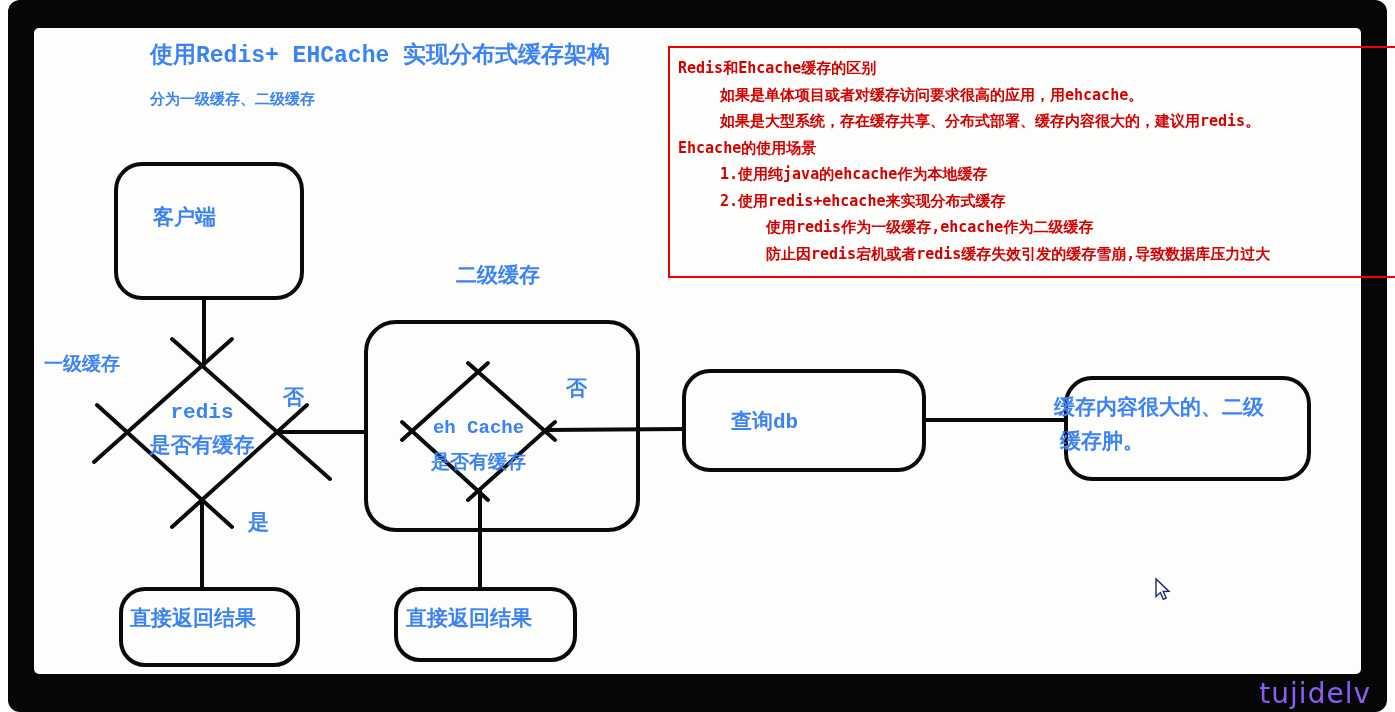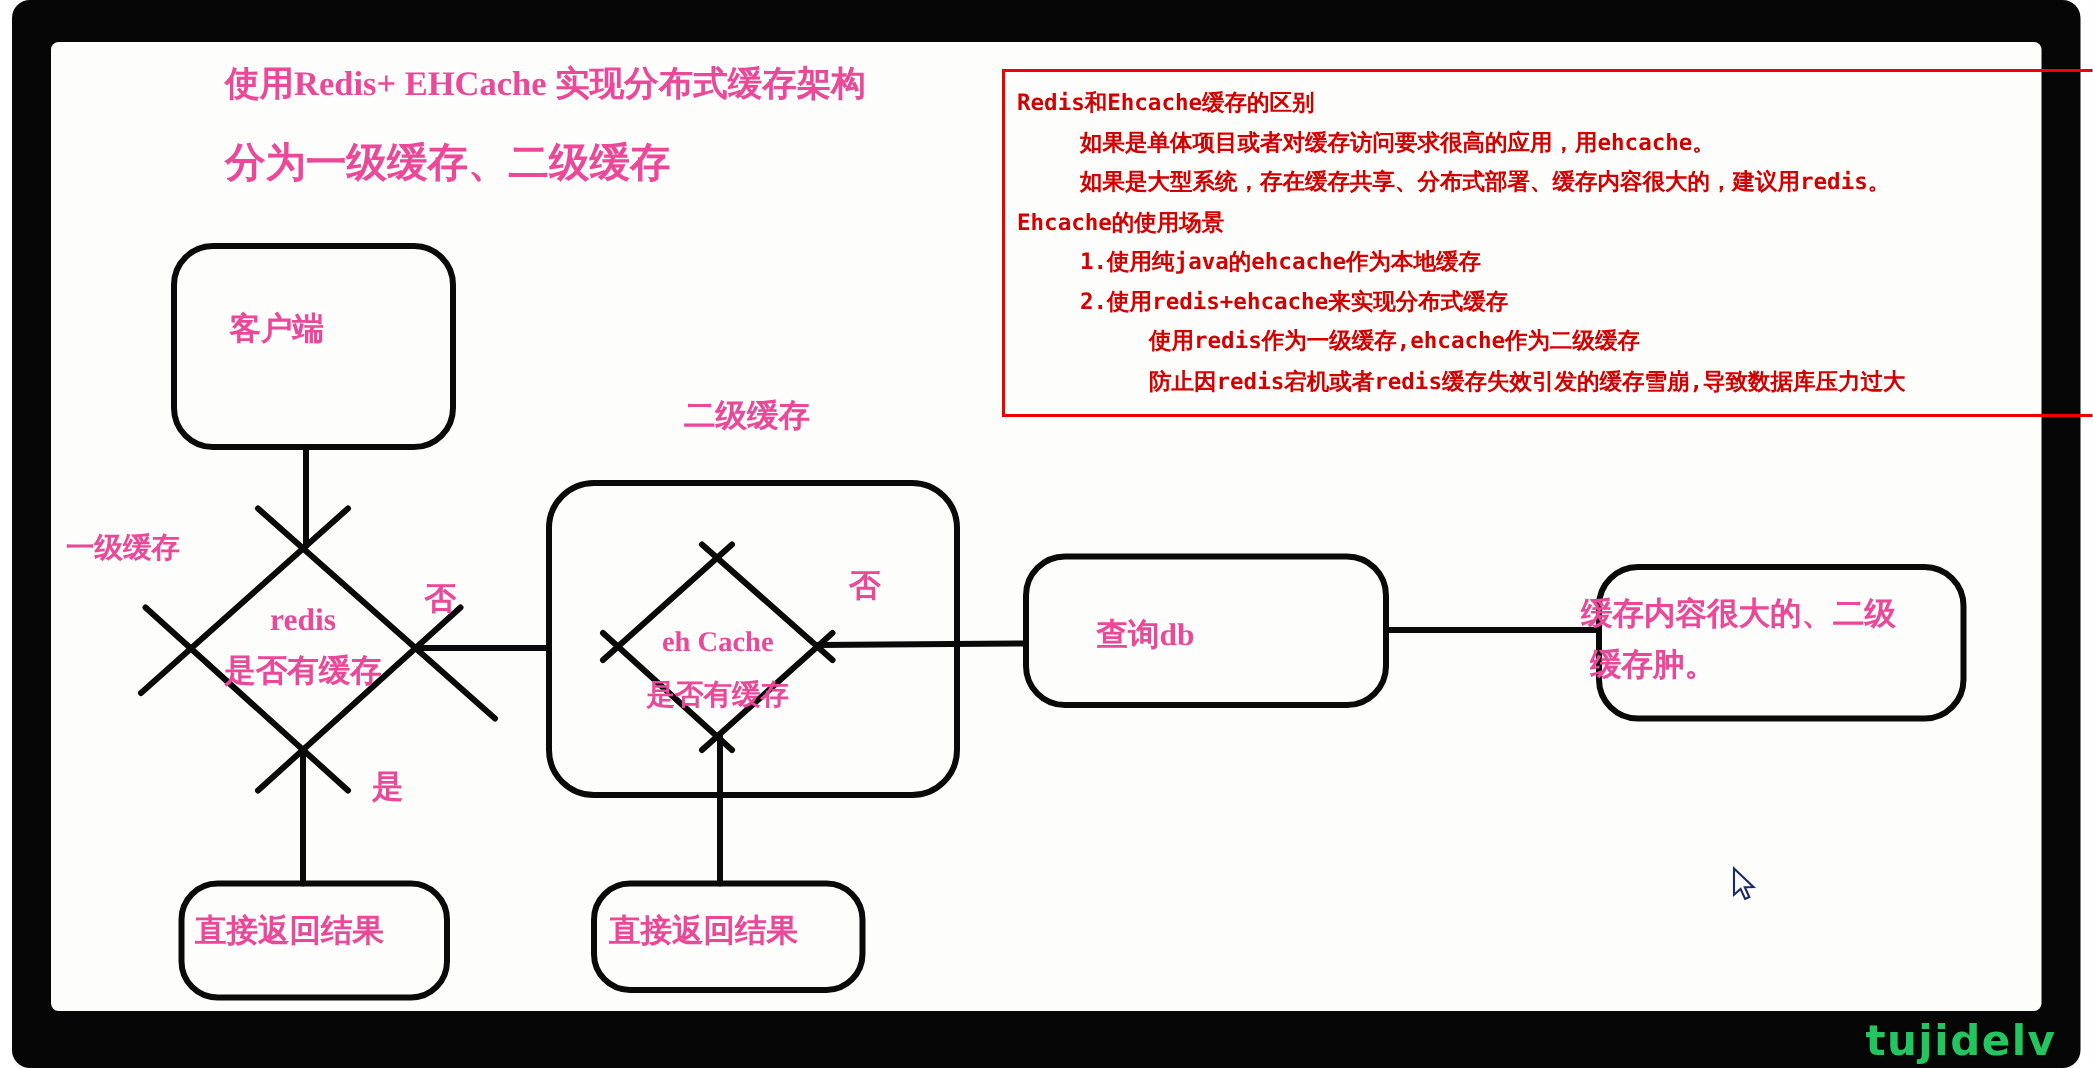--- a/index.html
+++ b/index.html
@@ -9,43 +9,43 @@
   }
   .black-frame{
     position:absolute;left:8px;top:0;width:1379px;height:712px;
     background:#060606;border-radius:12px;
   }
   .canvas{
     position:absolute;left:34px;top:28px;width:1327px;height:646px;
     background:#fdfdfb;border-radius:5px;
   }
   .lbl{
-    position:absolute;font-family:Liberation Serif, serif;font-weight:bold;
-    color:#ec4899;white-space:nowrap;line-height:1.25;
+    position:absolute;font-family:Liberation Mono, monospace;font-weight:bold;
+    color:#3b82f6;white-space:nowrap;line-height:1.25;
   }
   .title{font-size:23px;}
-  .subtitle{font-size:27px;text-align:right;}
+  .subtitle{font-size:15px;text-align:right;}
   .node-text{font-size:21px;}
   .small-text{font-size:19px;}
   .centered{text-align:center;}
   svg.diagram{position:absolute;left:0;top:0;width:1395px;height:712px;pointer-events:none;}
   .notes-box{
     position:absolute;left:668px;top:46px;width:804px;height:232px;
     border:2px solid #f20000;background:transparent;box-sizing:border-box;
     padding:7px 14px 0 8px;
   }
   .note-line{
     font-family:"DejaVu Sans Mono",monospace;font-weight:bold;color:#d30000;
     font-size:15px;line-height:26.5px;white-space:nowrap;
   }
   .ind1{padding-left:42px;}
   .ind2{padding-left:88px;}
   .watermark{
     position:absolute;right:16px;bottom:2px;font-family:"DejaVu Sans",sans-serif;
-    font-weight:bold;font-size:28px;color:#22c55e;letter-spacing:1px;text-align:right;
+    font-weight:normal;font-size:28px;color:#8b5cf6;letter-spacing:1px;text-align:right;
   }
 </style>
 </head>
 <body>
 
 <div class="black-frame">
   <div class="watermark">tujidelv</div>
 </div>
 
 <div class="canvas"></div>

